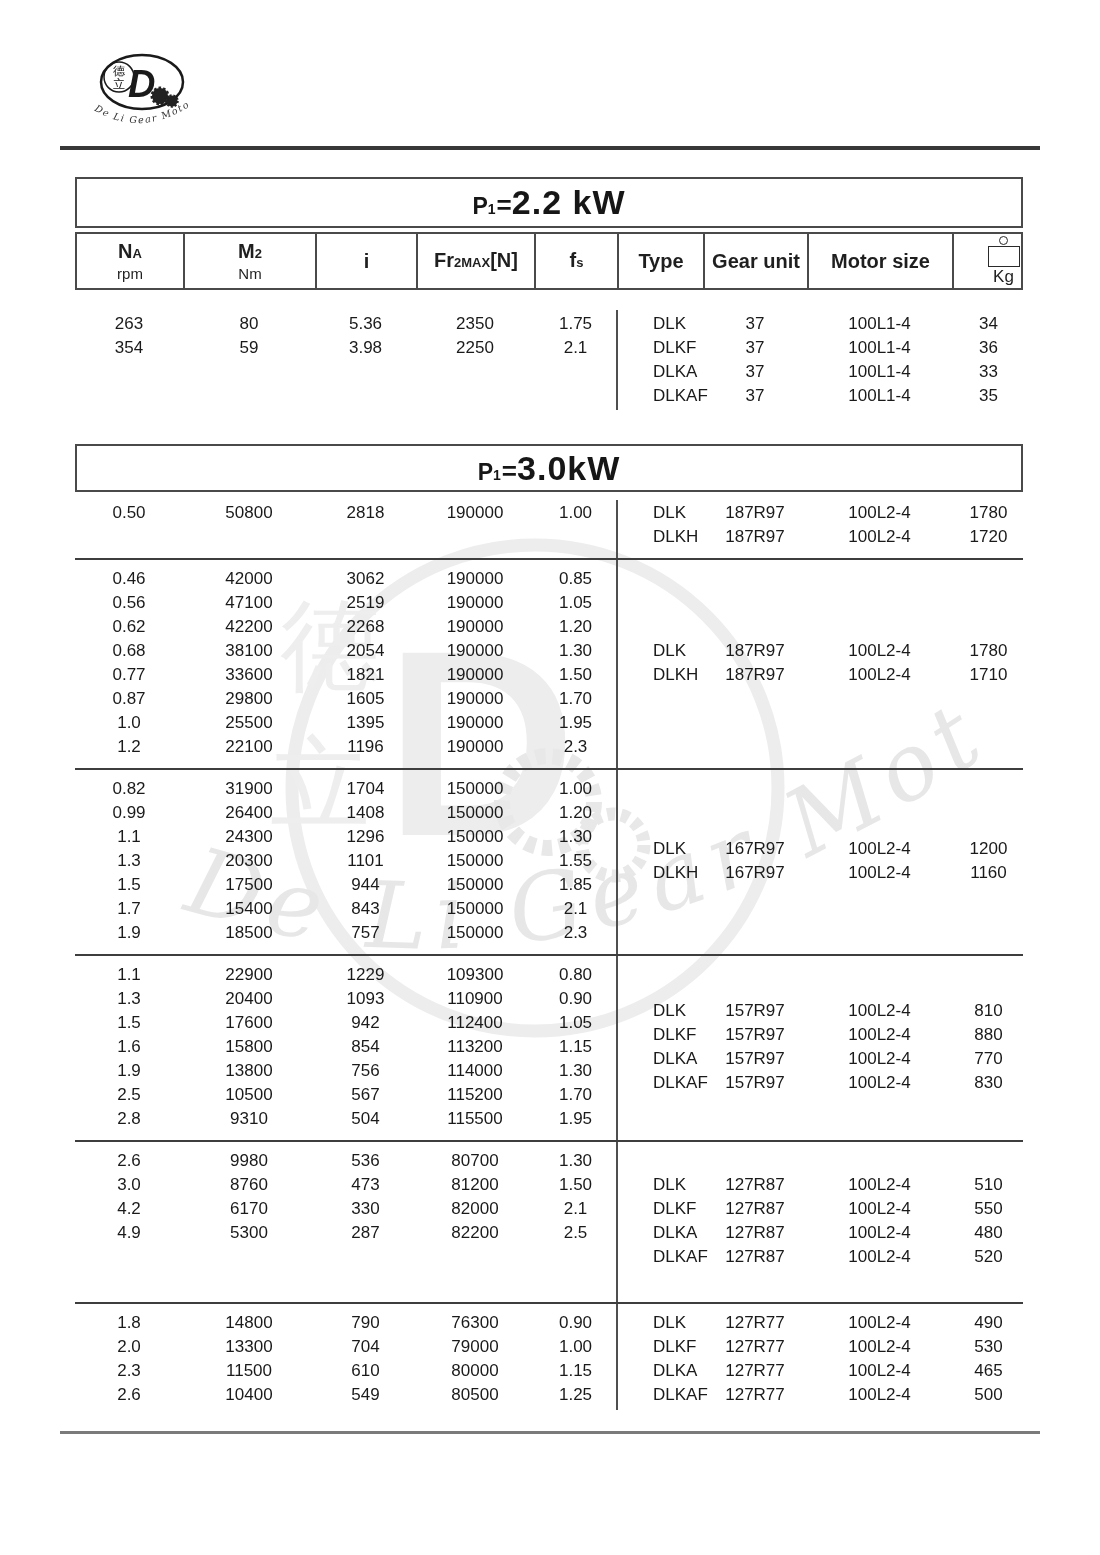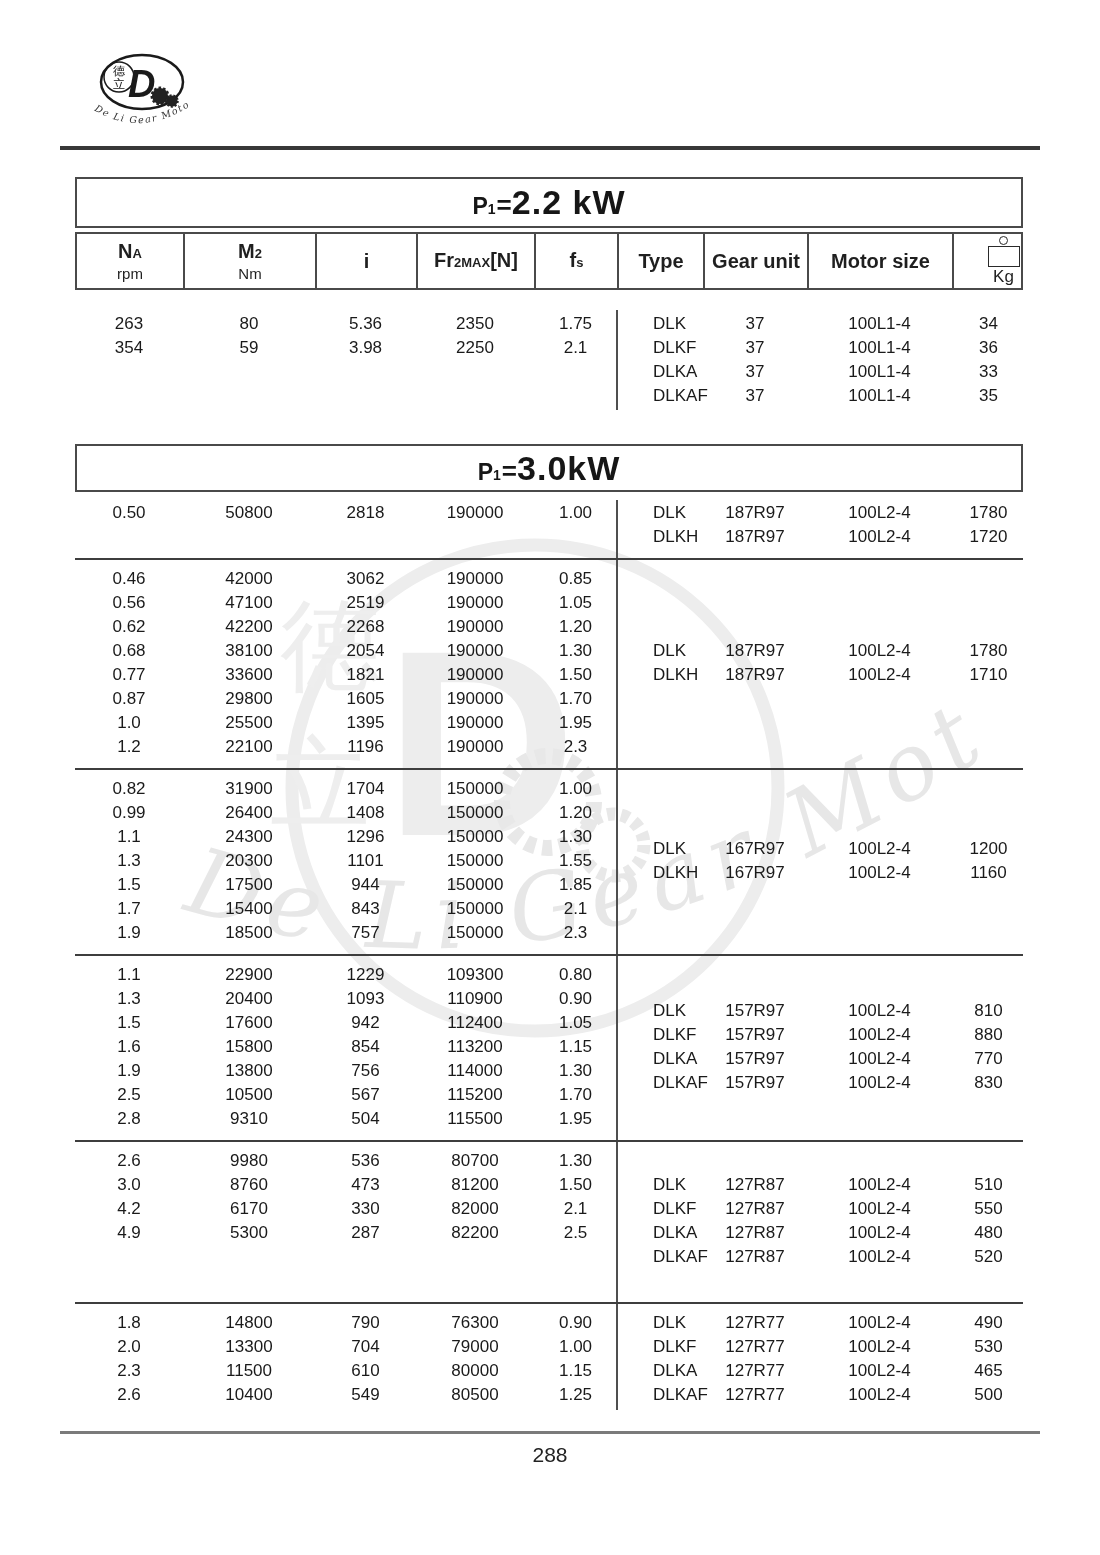--- a/index.html
+++ b/index.html
@@ -552,15 +552,14 @@
               <div class="dcell" style="width: 145px;">100L2-4</div>
               <div class="dcell" style="width: 73px;">500</div>
             </div>
           </div>
         </div>
       </div>
 
   </div>
 
   <div class="bottom-rule"></div>
-  <div class="page-number">288</div>
 
 </div>
 
 </body></html>

